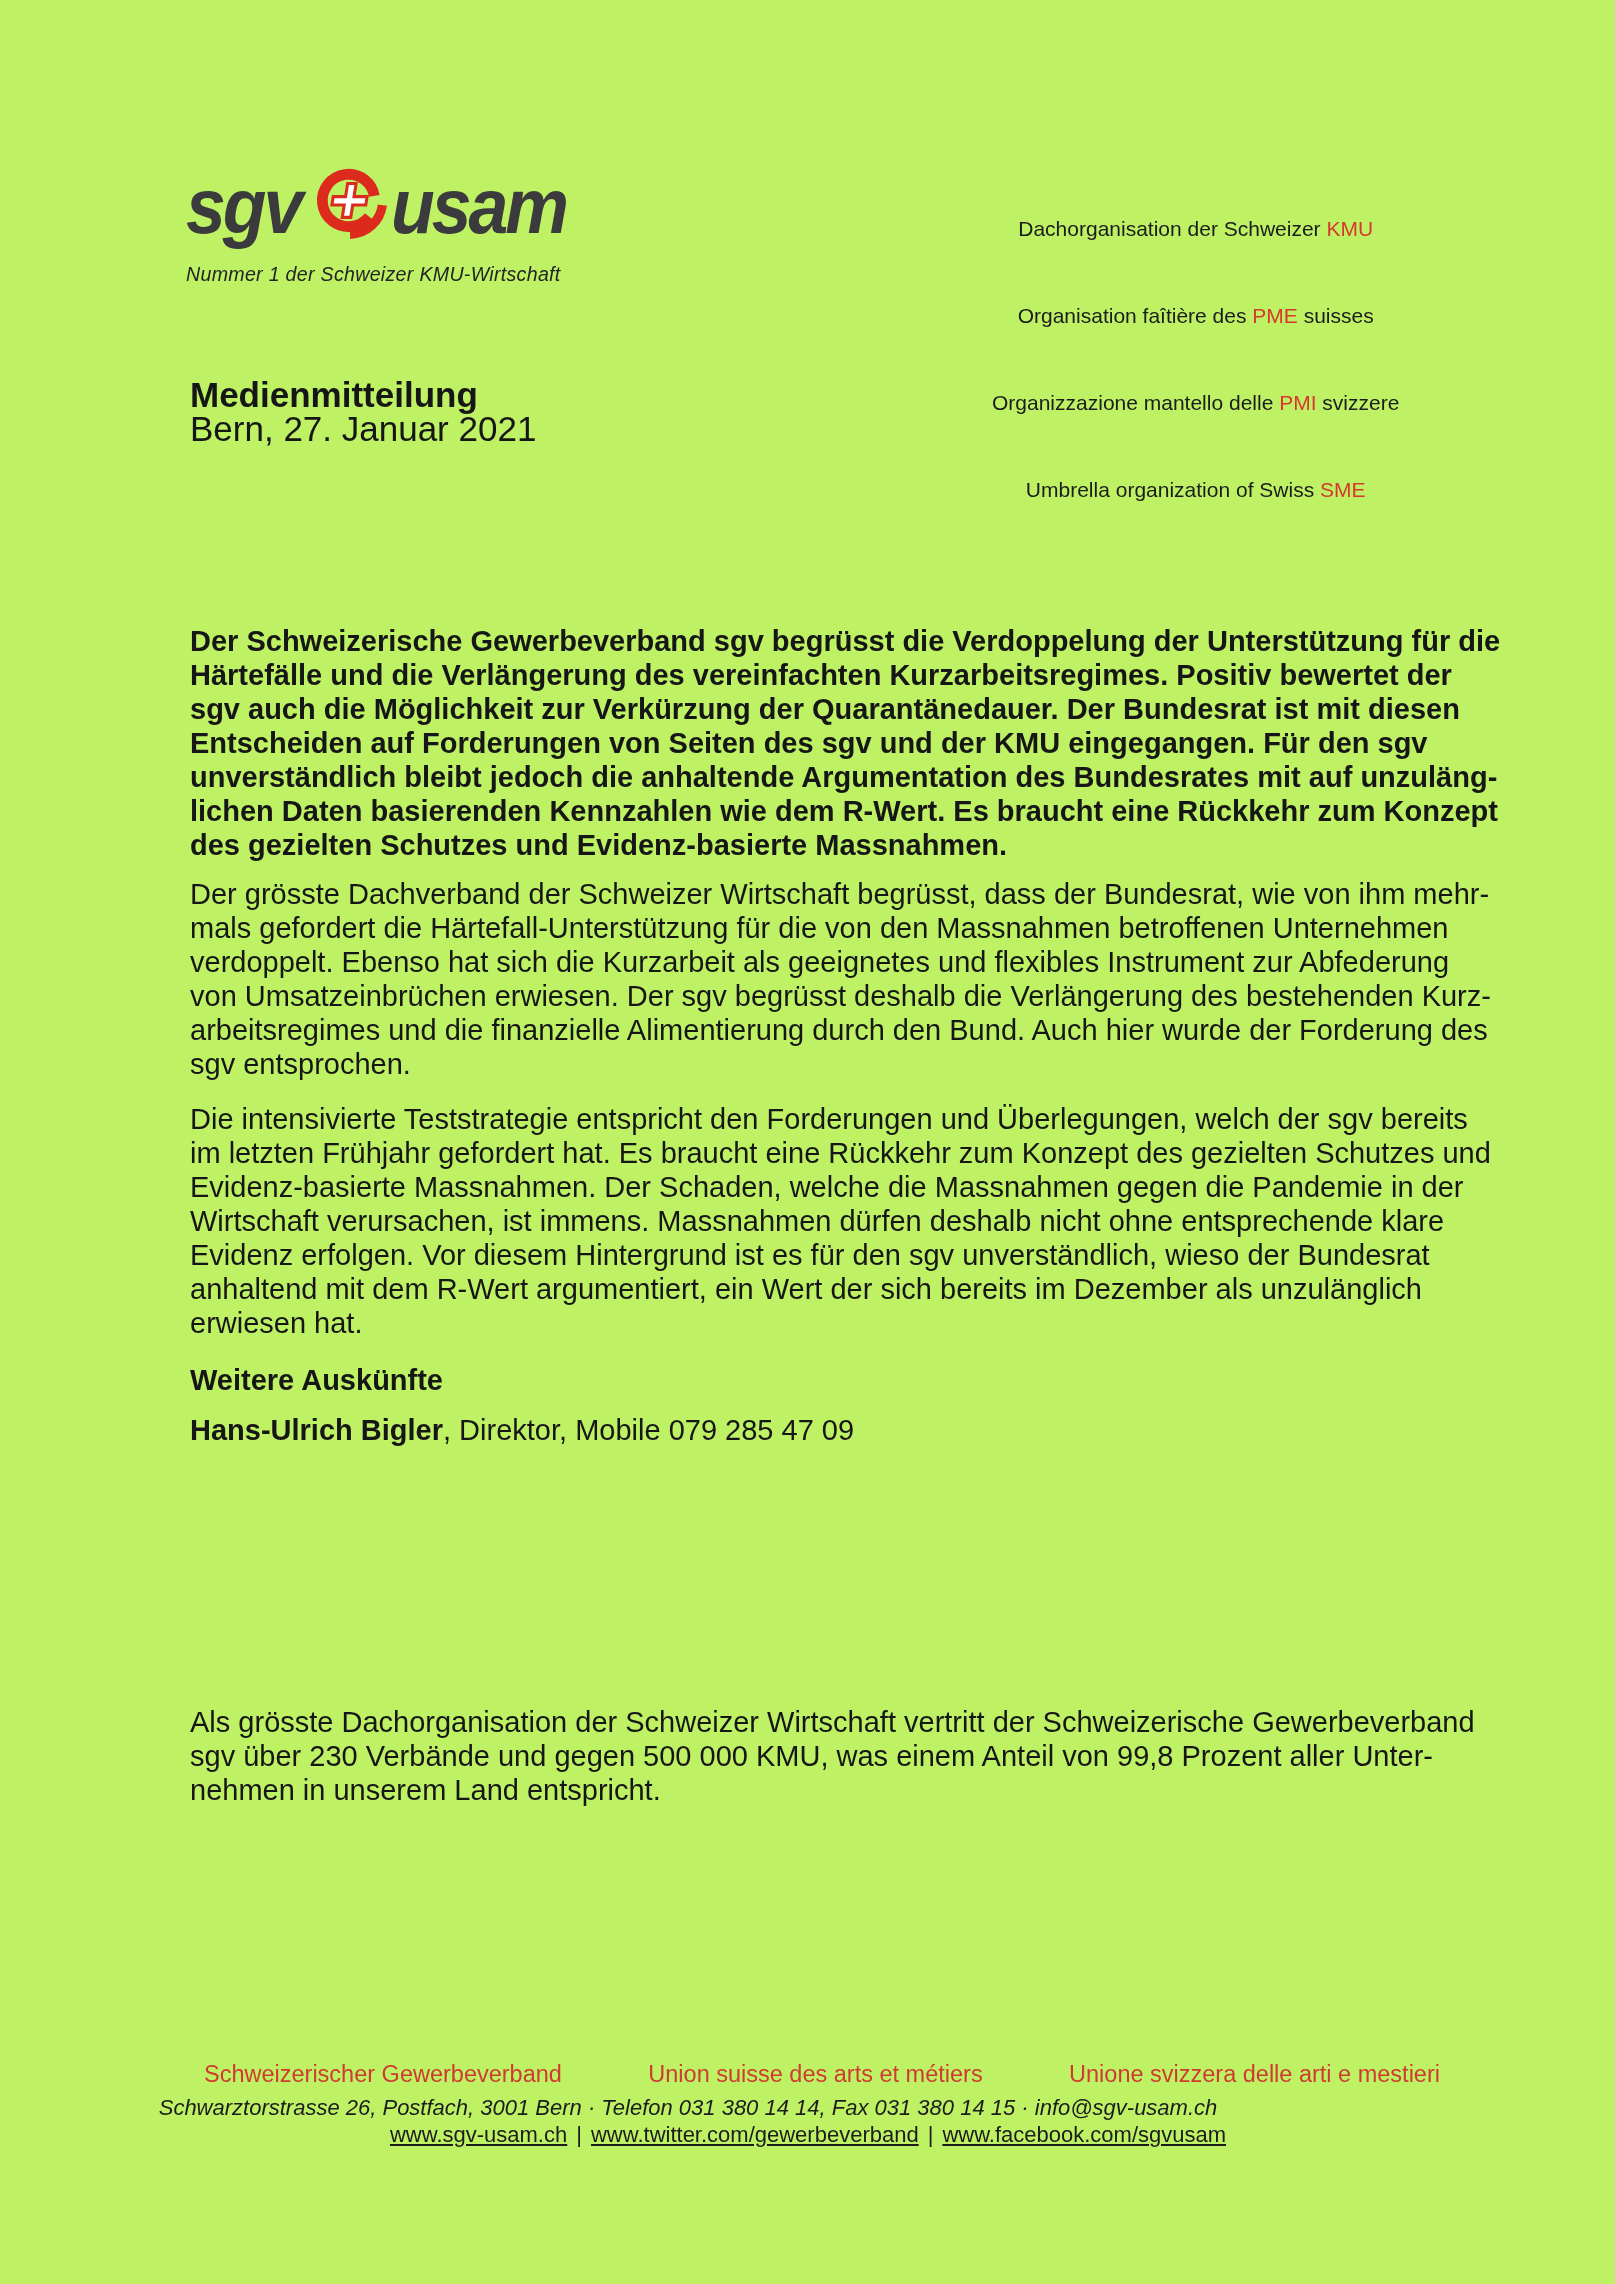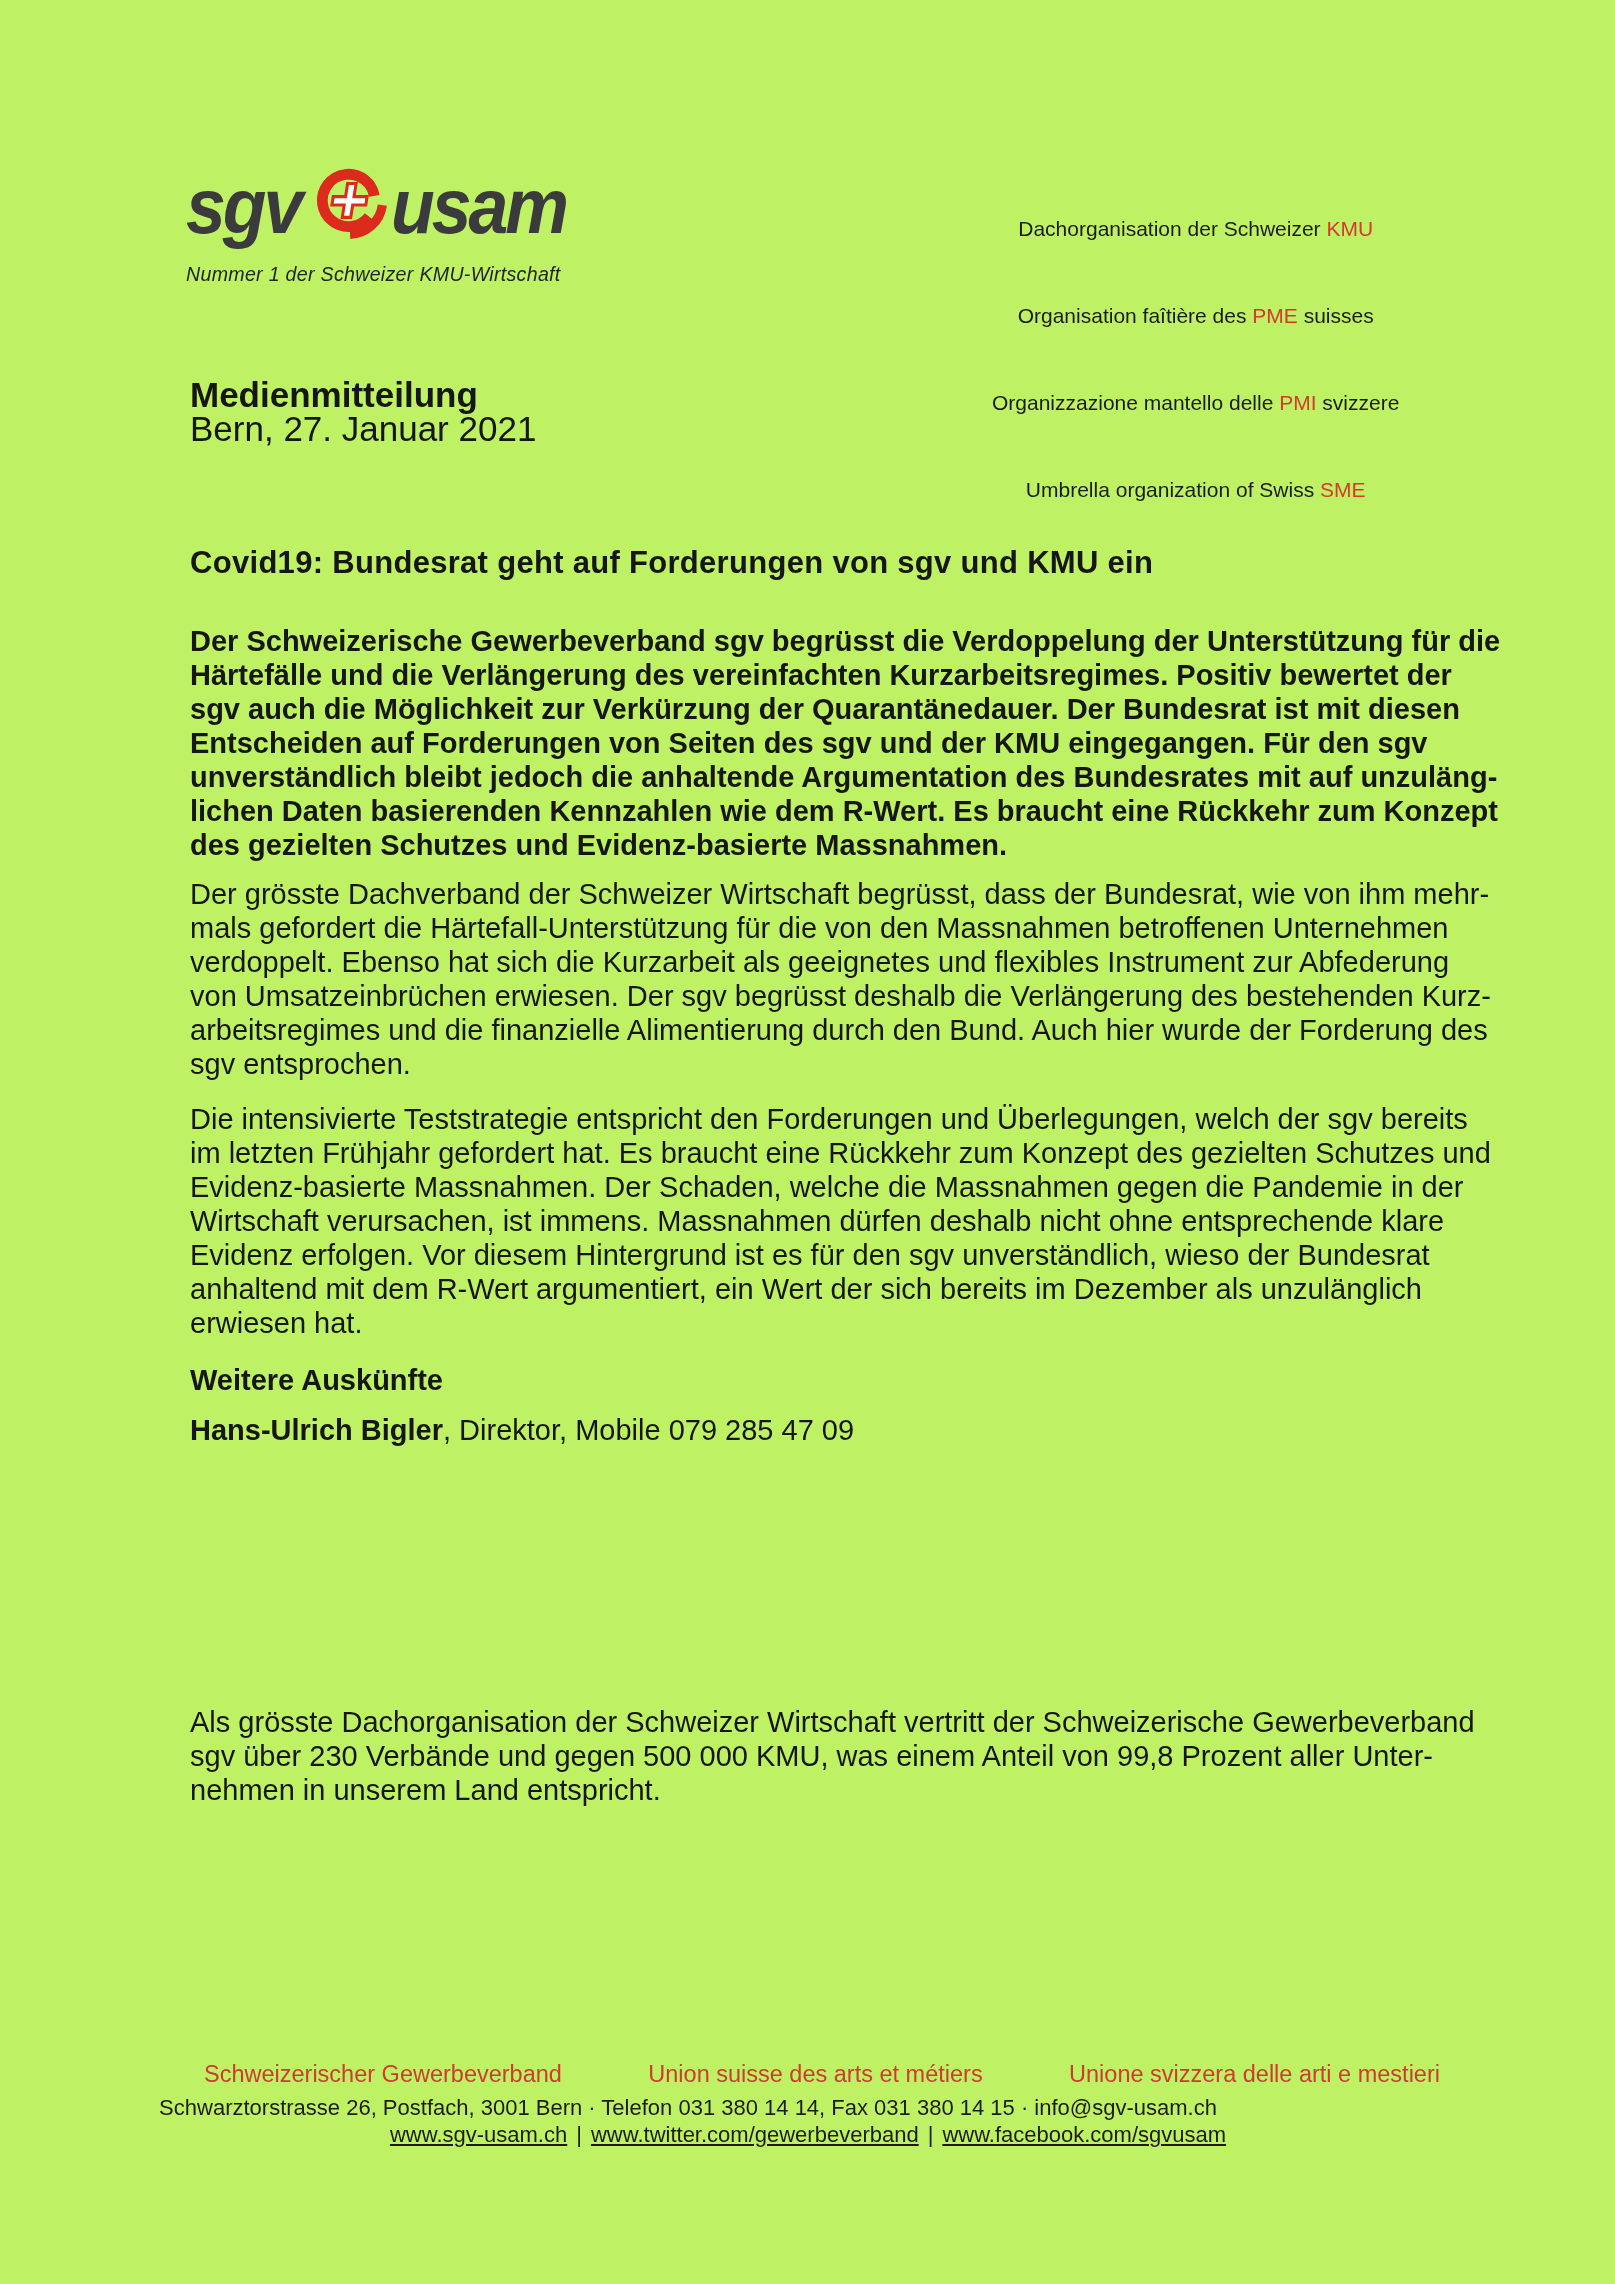--- a/index.html
+++ b/index.html
@@ -56,21 +56,21 @@
   .boilerplate { top: 1705px; }
 
   
   .footer-orgs {
     position: absolute; left: 204px; top: 2061px; width: 1236px;
     display: flex; justify-content: space-between;
     font-size: 23.5px; color: #cf3b31;
   }
   .footer-address {
     position: absolute; left: 0; top: 2095px; width: 1376px;
-    text-align: center; font-size: 22px; color: #1c1c1c;
+    text-align: center; font-size: 22px; color: #1c1c1c; font-style: italic;
   }
   .footer-links {
     position: absolute; left: 0; top: 2122px; width: 1616px;
     text-align: center; font-size: 22px; color: #1c1c1c; text-decoration: underline;
   }
   .footer-links .sep { padding: 0 9px; }
 </style>
 </head>
 <body>
 
@@ -101,21 +101,20 @@
     <span class="org-line"><span>Organisation faîtière des </span><span class="hl">PME</span><span> suisses</span></span>
     <span class="org-line"><span>Organizzazione mantello delle </span><span class="hl">PMI</span><span> svizzere</span></span>
     <span class="org-line"><span>Umbrella organization of Swiss </span><span class="hl">SME</span><span></span></span>
   </div>
 
   <div class="meta-block">
     <div class="doc-type">Medienmitteilung</div>
     <div>Bern, 27. Januar 2021</div>
   </div>
 
-  <div class="article-title">Covid19: Bundesrat geht auf Forderungen von sgv und KMU ein</div>
 
   <div class="para bold lead">Der Schweizerische Gewerbeverband sgv begrüsst die Verdoppelung der Unterstützung für die
 Härtefälle und die Verlängerung des vereinfachten Kurzarbeitsregimes. Positiv bewertet der
 sgv auch die Möglichkeit zur Verkürzung der Quarantänedauer. Der Bundesrat ist mit diesen
 Entscheiden auf Forderungen von Seiten des sgv und der KMU eingegangen. Für den sgv
 unverständlich bleibt jedoch die anhaltende Argumentation des Bundesrates mit auf unzuläng-
 lichen Daten basierenden Kennzahlen wie dem R-Wert. Es braucht eine Rückkehr zum Konzept
 des gezielten Schutzes und Evidenz-basierte Massnahmen.</div>
 
   <div class="para p1">Der grösste Dachverband der Schweizer Wirtschaft begrüsst, dass der Bundesrat, wie von ihm mehr-

